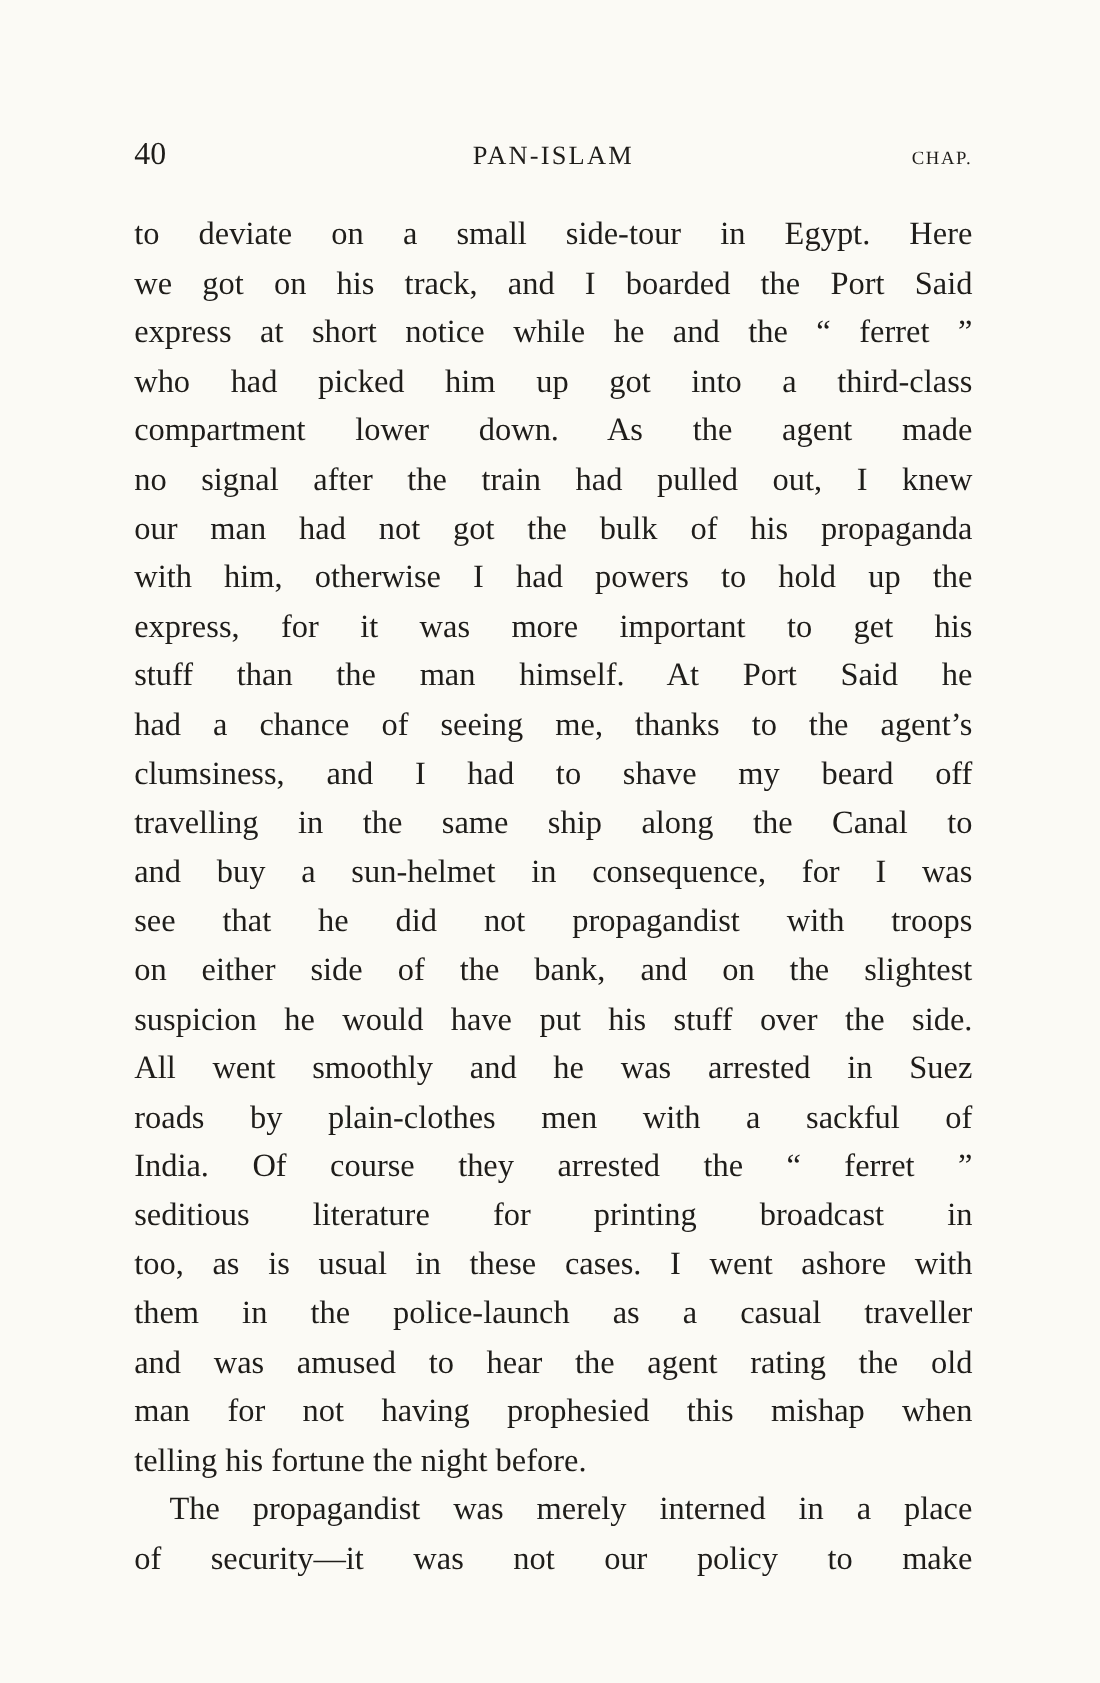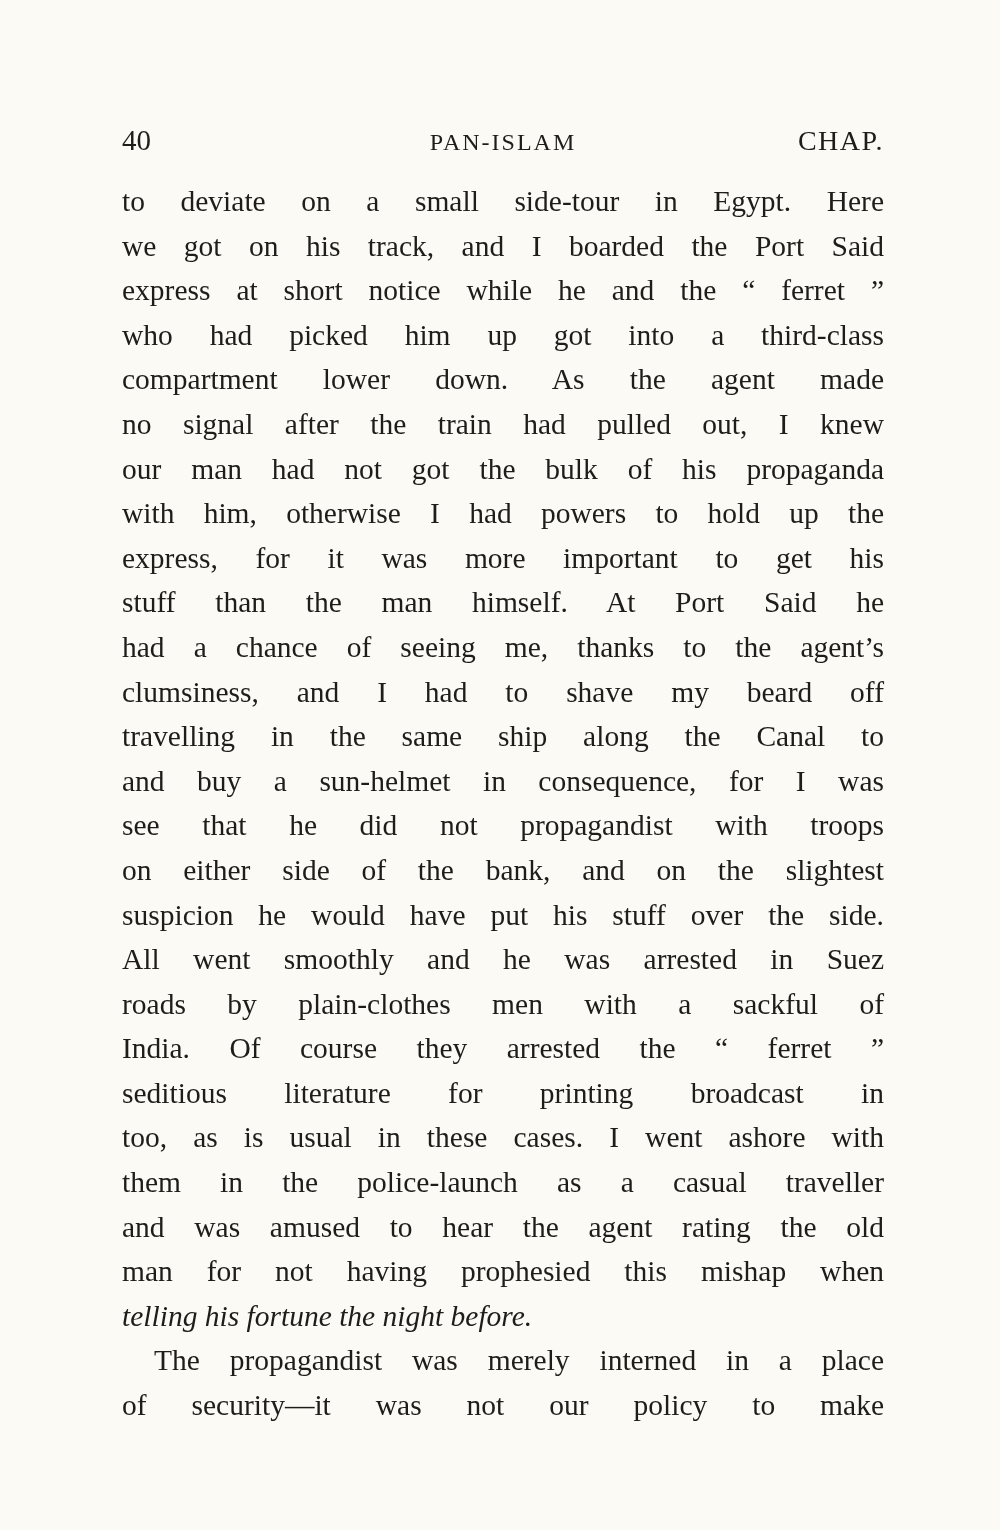--- a/index.html
+++ b/index.html
@@ -31,39 +31,38 @@
     justify-self: start;
     font-size: 29px;
   }
   .running-title {
     justify-self: center;
     font-size: 24px;
     letter-spacing: 2px;
   }
   .chapter-label {
     justify-self: end;
-    font-size: 28px;
+    font-size: 17px;
     letter-spacing: 1.5px;
   }
   .body-text {
-    margin-top: 22px;
+    margin-top: 34px;
     font-size: 29.5px;
     line-height: 44.6px;
   }
   .paragraph {
     margin: 0;
   }
   .line {
     text-align: justify;
     text-align-last: justify;
     white-space: normal;
   }
   .line.flush-left {
     text-align-last: left;
-    font-style: italic;
   }
   .line.first-line {
     text-indent: 32px;
   }
 </style>
 </head>
 <body style="background: rgb(251, 250, 245); color: rgb(31, 29, 26);">
 
 <div class="scan-page">
   <header class="page-header">

